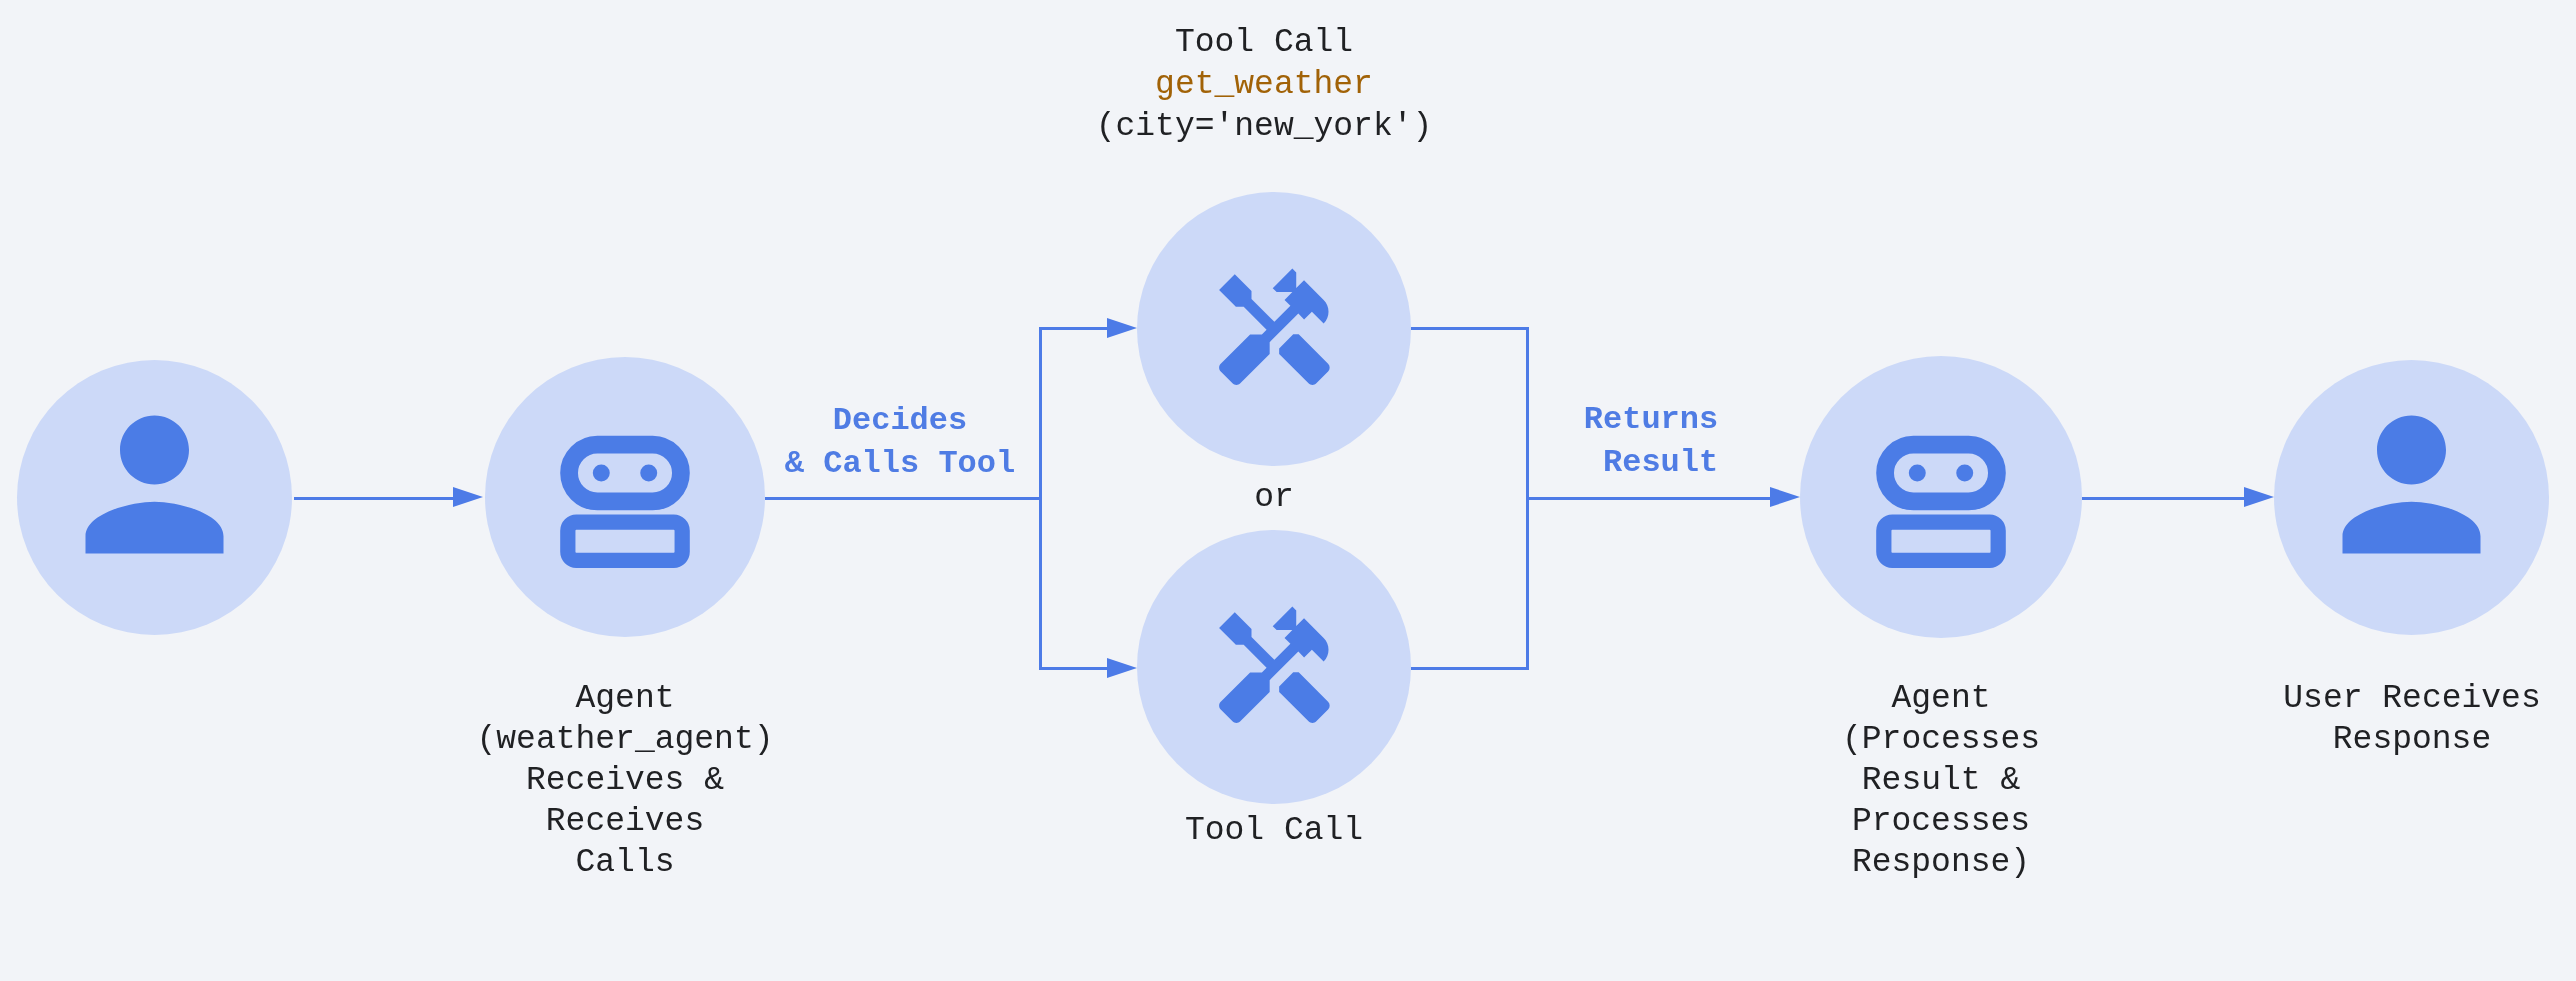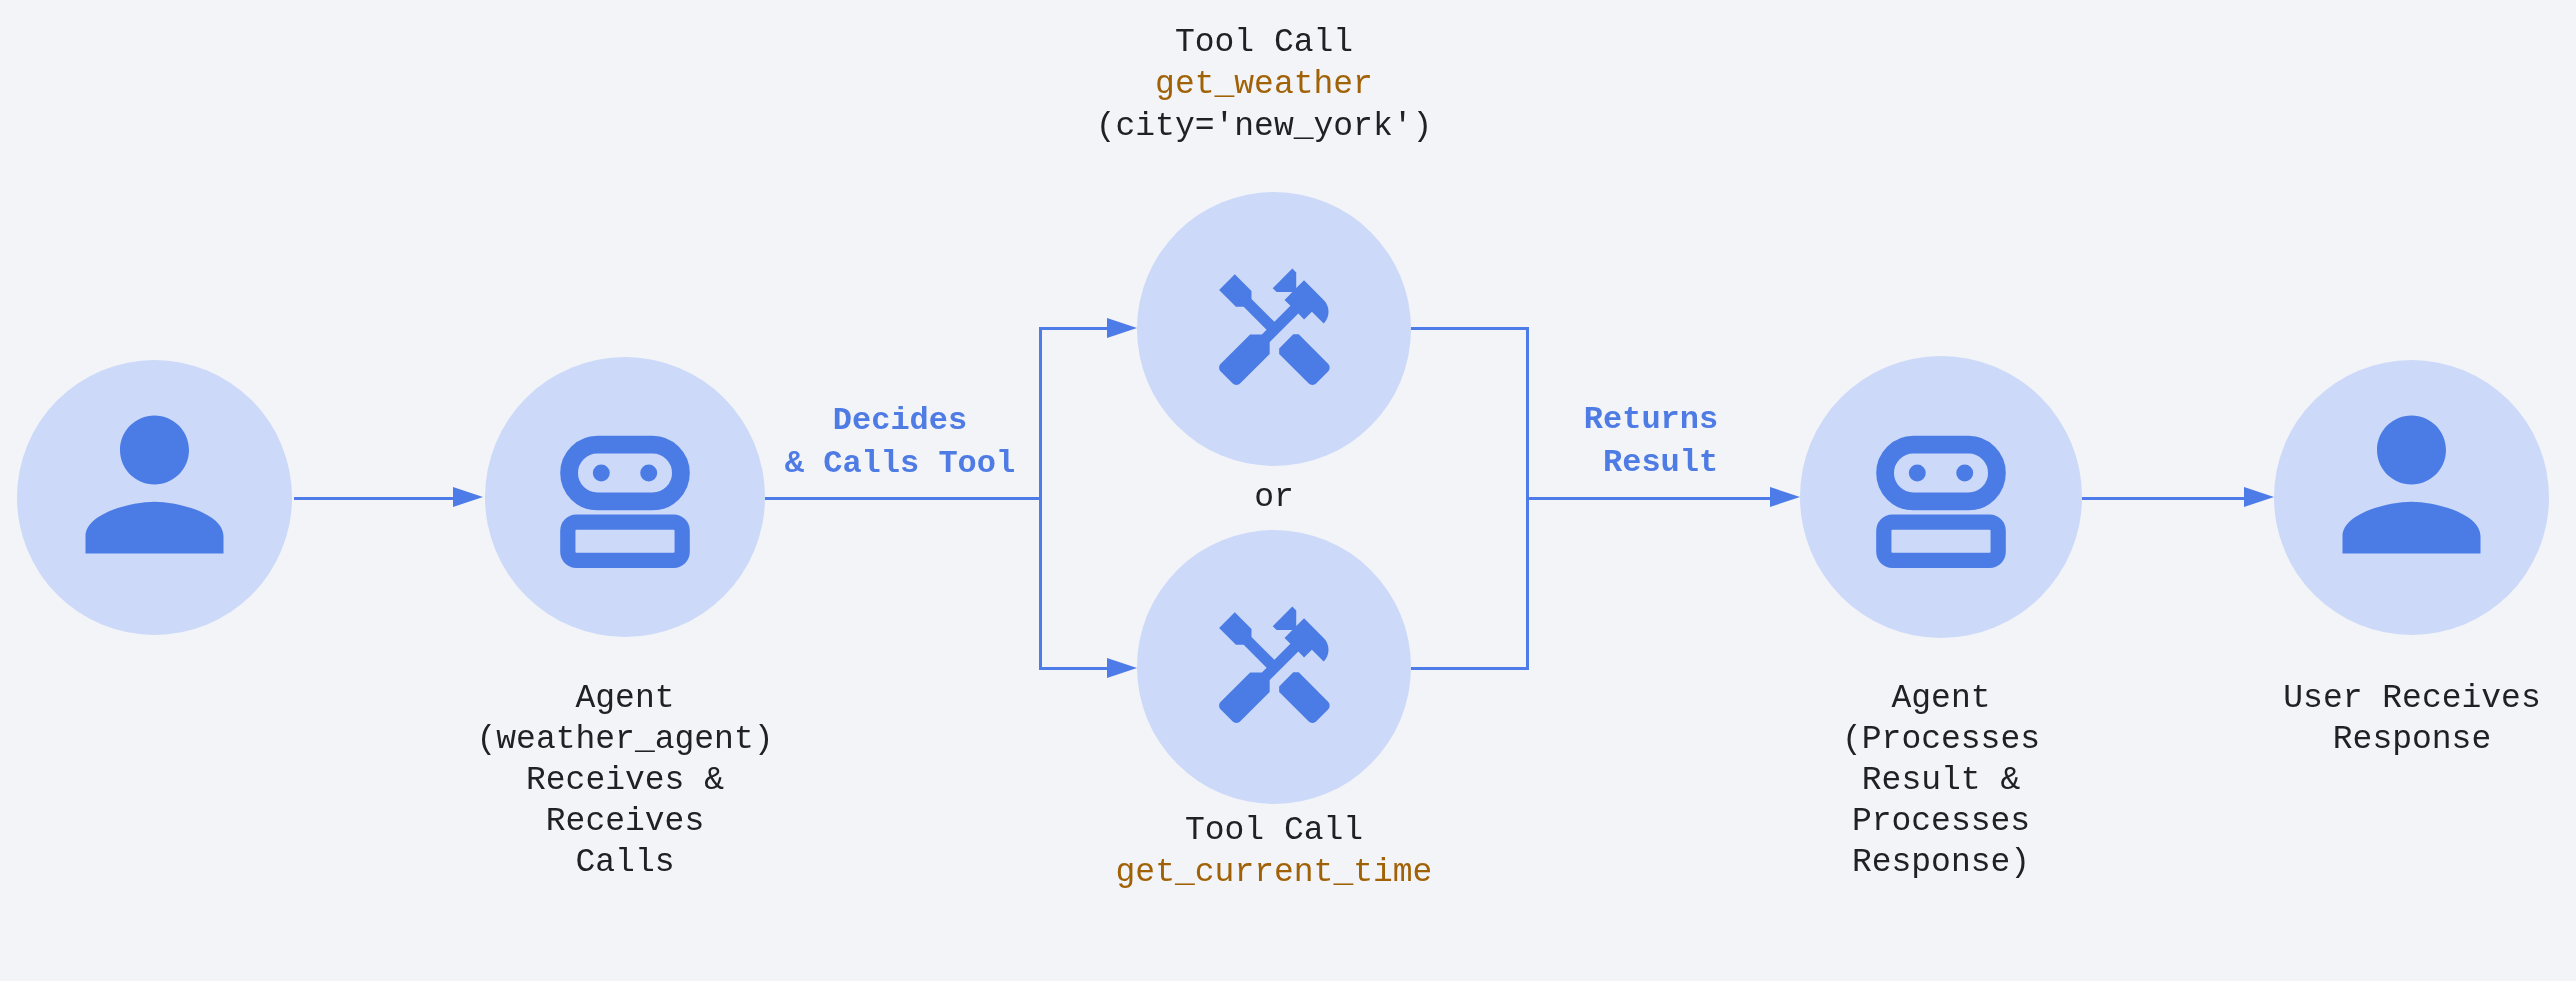--- a/index.html
+++ b/index.html
@@ -109,21 +109,20 @@
   <div class="lbl tool-lbl" style="left:1264px; top:21.5px;">
     <div>Tool Call</div>
     <div class="fn">get_weather</div>
     <div>(city='new_york')</div>
   </div>
 
   <div class="lbl" style="left:1274px; top:477px;">or</div>
 
   <div class="lbl tool-lbl" style="left:1274px; top:810px;">
     <div>Tool Call</div>
-    <div class="fn">get_current_time</div>
   </div>
 
   <div class="lbl-action" style="left:900px; top:399px;">
     <div>Decides</div>
     <div>&amp; Calls Tool</div>
   </div>
 
   <div class="lbl-action" style="left:1651px; top:398px;text-align:right;">
     <div>Returns</div>
     <div>Result</div>

